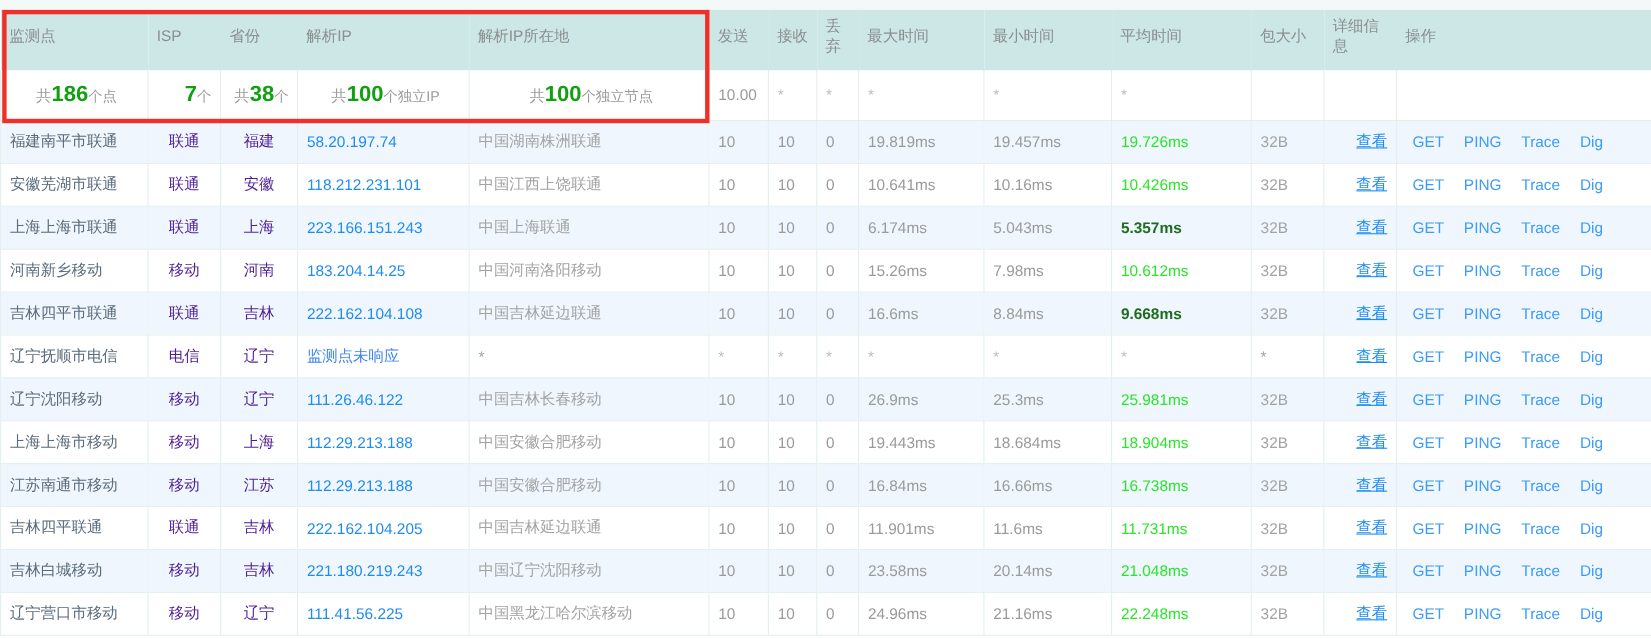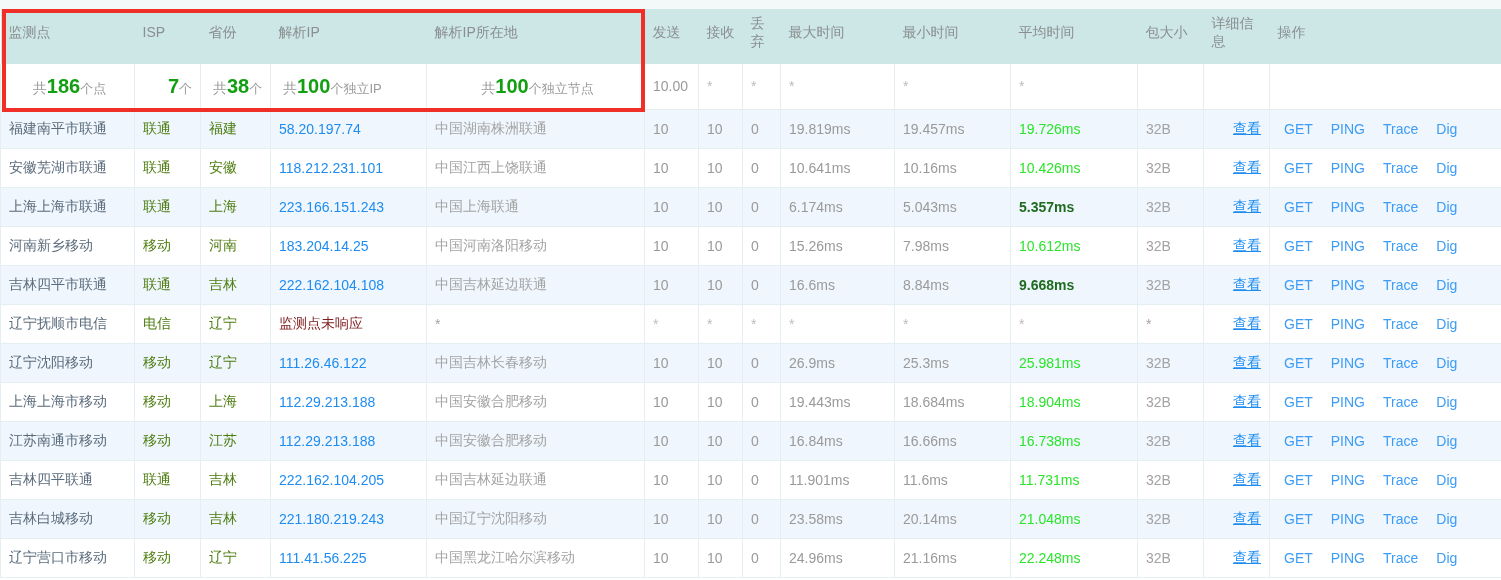--- a/index.html
+++ b/index.html
@@ -73,23 +73,23 @@
     height: 45px;
     text-align: center;
     background: #ffffff;
     border-color: #e5efe6;
   }
   tbody tr.summary-row td.num-cell { text-align: left; padding-left: 12px; color: #9a9a9a; }
   tbody tr.odd td  { background: #eff6fd; }
   tbody tr.even td { background: #ffffff; }
 
   td.point-cell { color: #5a6b7b; }
-  td.isp-cell, td.prov-cell { color: #4d7c0f; }
+  td.isp-cell, td.prov-cell { color: #4c1d95; text-align: center; }
   td.ip-cell a { color: #1e8cf1; text-decoration: none; }
-  td.ip-cell span.noresp { color: #7f1d1d; }
+  td.ip-cell span.noresp { color: #3b82f6; }
   td.iploc-cell { color: #a3a3a3; }
   td.avg-cell { font-size: 14px; }
   td.size-cell { color: #a3a3a3; }
   td.detail-cell { text-align: right; }
   td.detail-cell a { color: #1e8cf1; text-decoration: underline; }
   td.ops-cell { text-align: left; padding-left: 14px; }
   td.ops-cell a {
     color: #3d9cf5;
     text-decoration: none;
     margin-right: 18px;
@@ -182,21 +182,21 @@
         <th>包大小</th>
         <th>详细信息</th>
         <th>操作</th>
       </tr>
     </thead>
     <tbody id="table-body">
         <tr class="summary-row">
           <td class="num-cell" style="text-align: center;"><span class="sum-prefix">共</span><span class="sum-num">186</span><span class="sum-suffix">个点</span></td>
           <td class="num-cell" style="text-align: right;"><span class="sum-prefix"></span><span class="sum-num">7</span><span class="sum-suffix">个</span></td>
           <td class="num-cell" style="text-align: center;"><span class="sum-prefix">共</span><span class="sum-num">38</span><span class="sum-suffix">个</span></td>
-          <td class="num-cell" style=""><span class="sum-prefix">共</span><span class="sum-num">100</span><span class="sum-suffix">个独立IP</span></td>
+          <td class="num-cell" style="text-align: center;"><span class="sum-prefix">共</span><span class="sum-num">100</span><span class="sum-suffix">个独立IP</span></td>
           <td class="num-cell" style="text-align: center;"><span class="sum-prefix">共</span><span class="sum-num">100</span><span class="sum-suffix">个独立节点</span></td>
           <td style="text-align: left;">10.00</td>
           <td class="star" style="text-align: left;">*</td>
           <td class="star" style="text-align: left;">*</td>
           <td class="star" style="text-align: left;">*</td>
           <td class="star" style="text-align: left;">*</td>
           <td class="star" style="text-align: left;">*</td>
           <td style="text-align: left;"></td>
           <td style="text-align: left;"></td>
           <td style="text-align: left;"></td>

